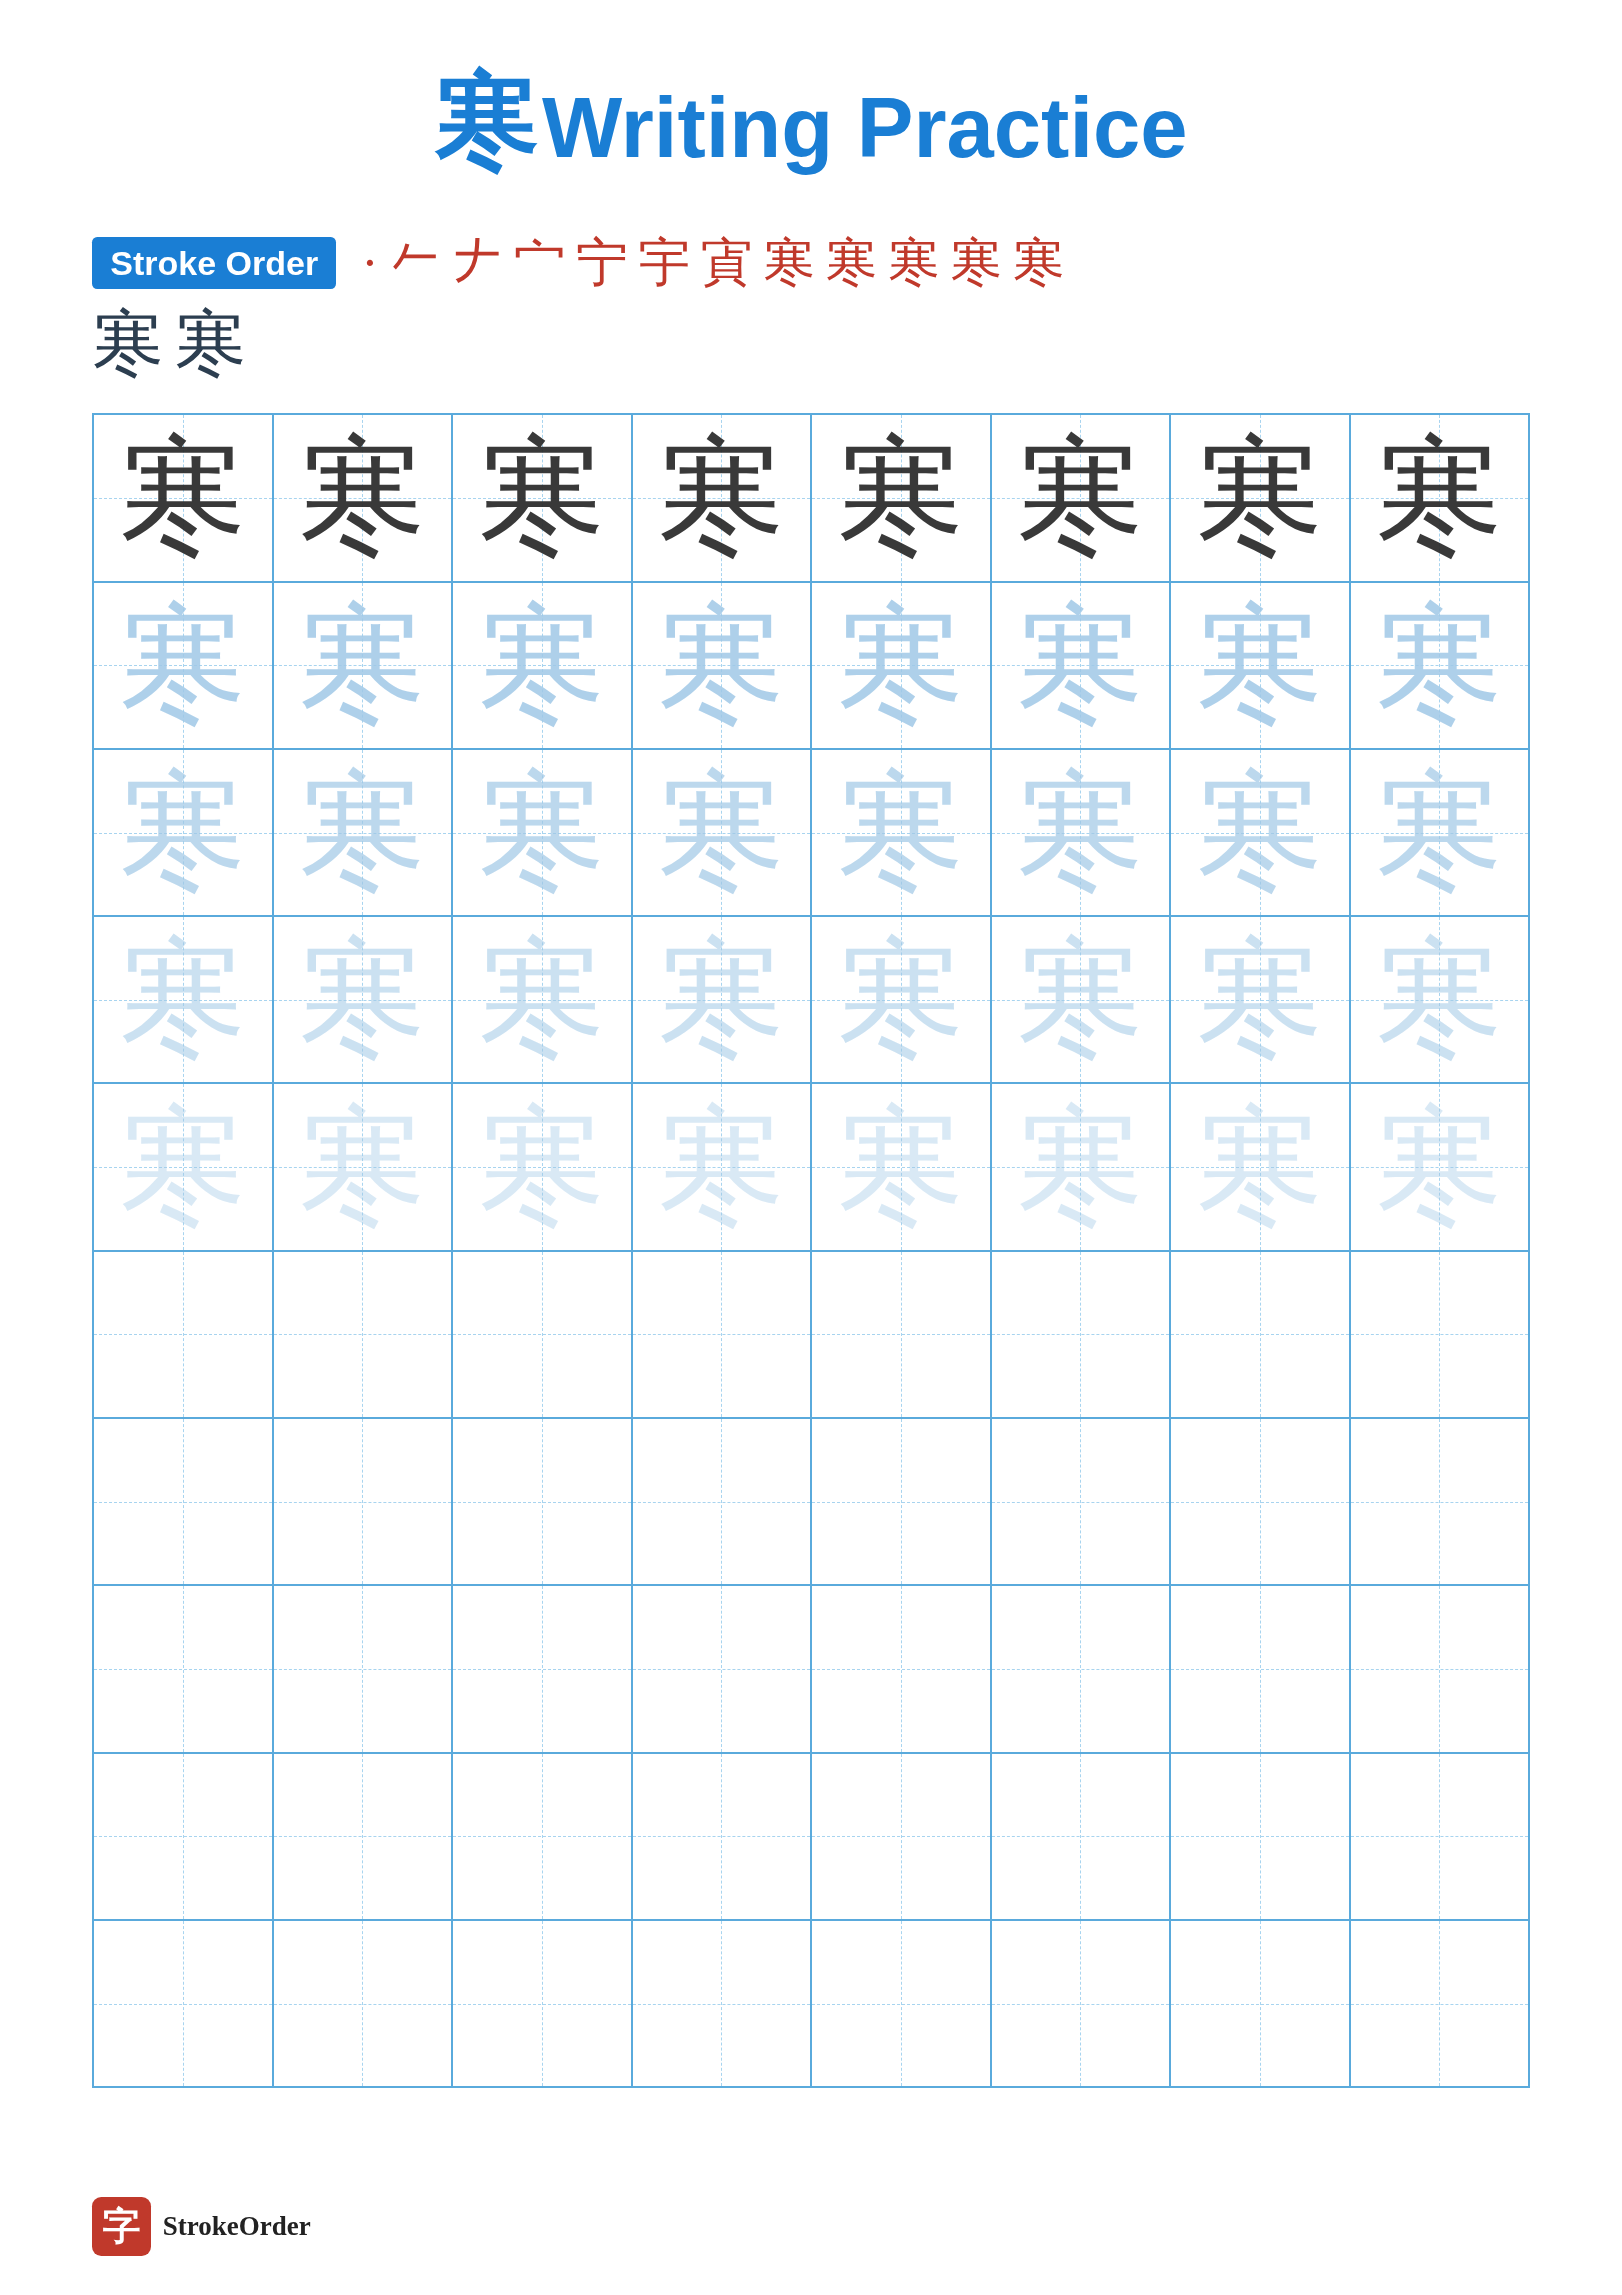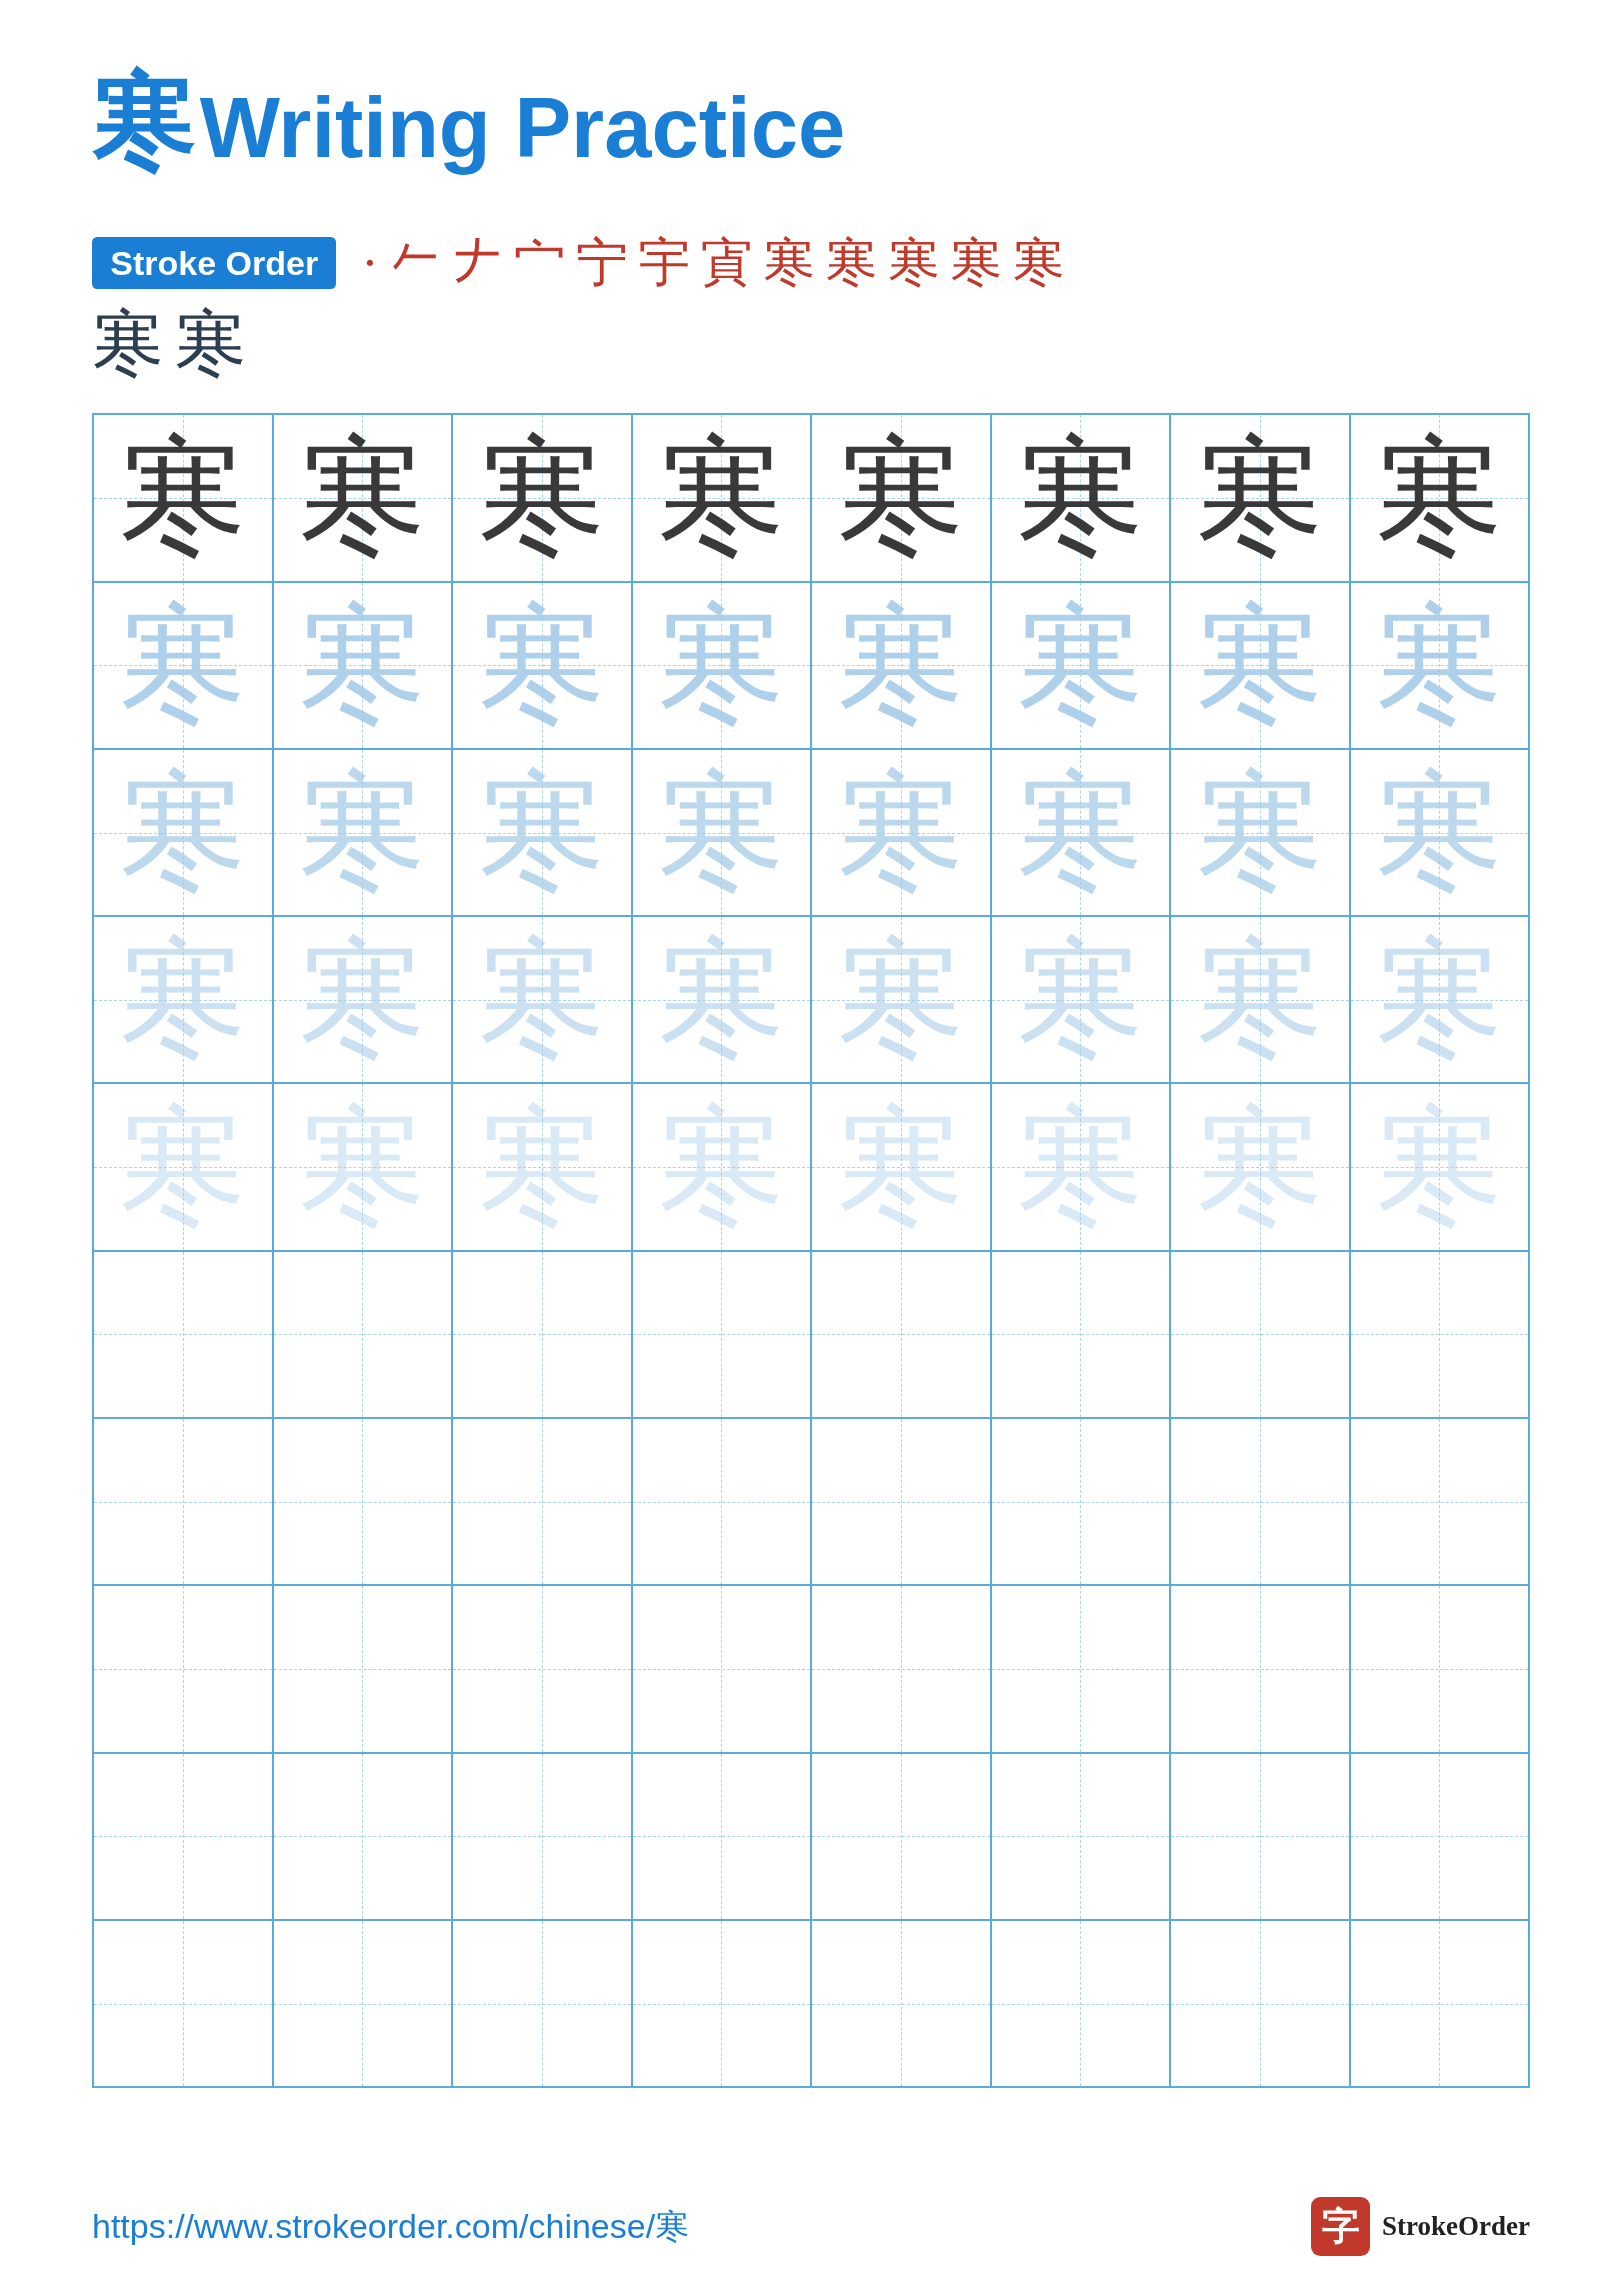--- a/index.html
+++ b/index.html
@@ -15,21 +15,21 @@
     .page {
       width: 1622px;
       height: 2295px;
       background: #fff;
       position: relative;
       padding: 52px 92px;
     }
 
     
     .title {
-      text-align: left;
+      text-align: center;
       margin-bottom: 39px;
     }
     .title-char {
       color: #1a7ed4;
       font-size: 105px;
       font-weight: bold;
       font-family: serif;
     }
     .title-text {
       color: #1a7ed4;
@@ -366,21 +366,20 @@
       <div class="grid-cell"></div>
       <div class="grid-cell"></div>
       <div class="grid-cell"></div>
       <div class="grid-cell"></div>
       <div class="grid-cell"></div>
       <div class="grid-cell"></div>
       <div class="grid-cell"></div>
     </div>
 
   <div class="footer">
-    <span class="footer-url">https://www.strokeorder.com/chinese/寒</span>
     <div class="footer-logo">
       <div class="footer-logo-icon">
         <span>字</span>
       </div>
       <span class="footer-logo-text">StrokeOrder</span>
     </div>
   </div>
 
 </div>
 

